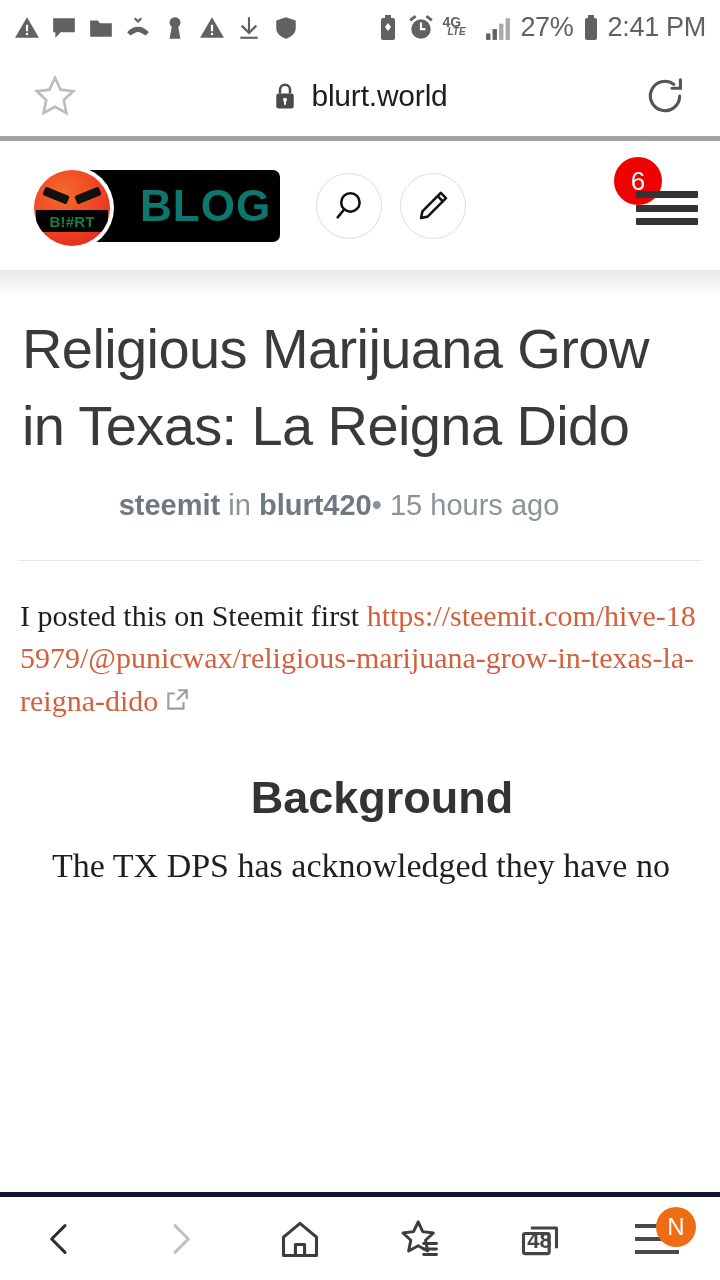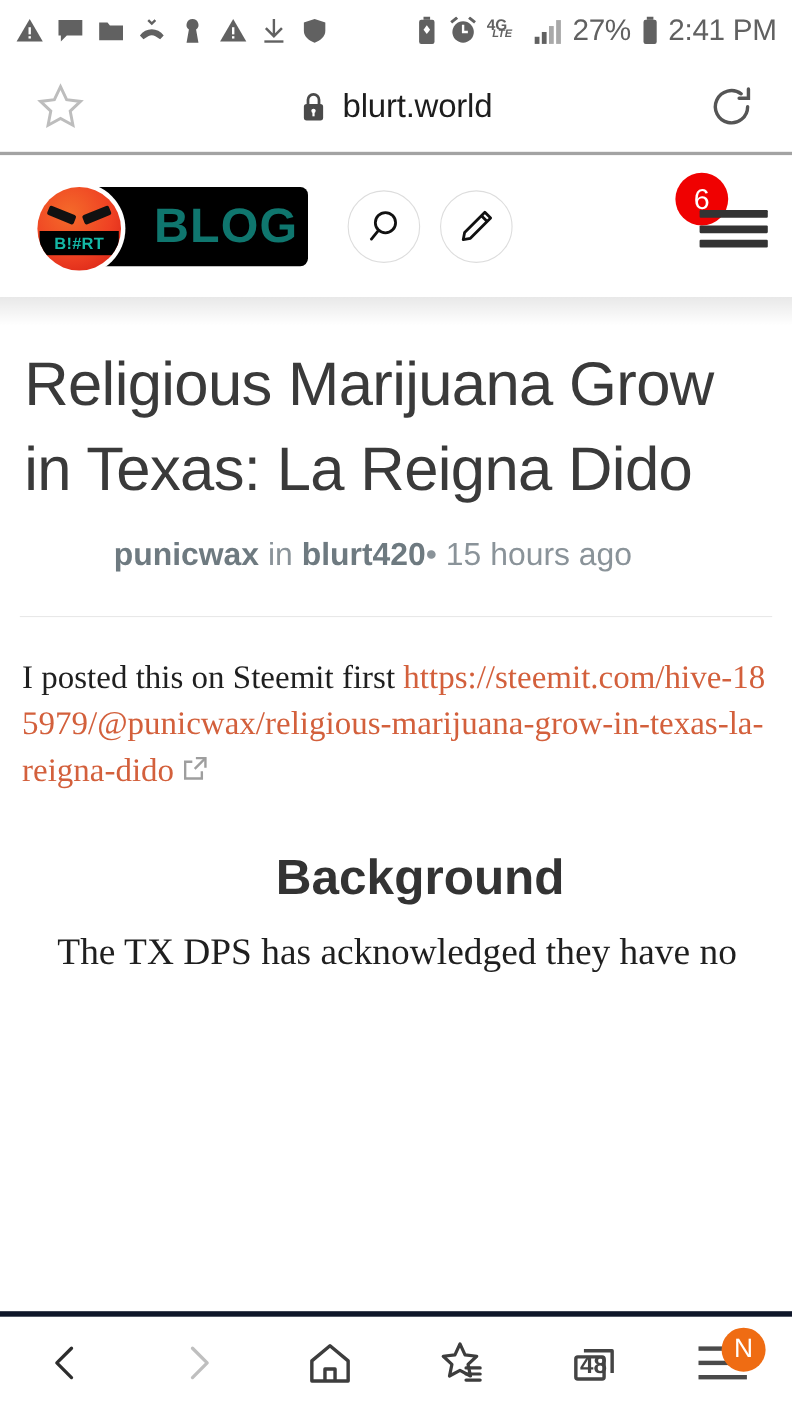--- a/index.html
+++ b/index.html
@@ -33,21 +33,21 @@
   }
   .lte-sub {
     position: absolute; left: 5px; top: 13px;
     font-size: 10px; font-weight: 700; color: #616161; line-height: 1;
     font-style: italic;
   }
 
   
   .urlbar {
     position: absolute; top: 55px; left: 0; width: 720px; height: 86px;
-    background: #ffffff; border-bottom: 3px solid #a3a3a3;
+    background: #ffffff; border-bottom: 5px solid #a3a3a3;
     display: flex; align-items: center;
   }
   .url-star { width: 110px; display: flex; justify-content: center; align-items: center; }
   .url-center { flex: 1; display: flex; align-items: center; justify-content: center; gap: 13px; }
   .url-text {
     font-size: 30px; color: #1d1d1d; font-weight: 400;
     font-family: "Liberation Sans", sans-serif; letter-spacing: -0.2px;
   }
   .url-reload { width: 110px; display: flex; justify-content: center; align-items: center; }
 
@@ -80,21 +80,21 @@
     position: absolute; width: 26px; height: 9px; background: #111; top: 21px;
     border-radius: 2px;
   }
   .brow.l { left: 9px; transform: rotate(22deg); }
   .brow.r { right: 9px; transform: rotate(-22deg); }
   .logo-tag {
     position: absolute; left: 2px; top: 40px; width: 72px; height: 22px;
     background: #000; display: flex; align-items: center; justify-content: center;
   }
   .logo-tag span {
-    color: #14b8a6; font-size: 15px; font-weight: 700; letter-spacing: 0.2px;
+    color: #15803d; font-size: 15px; font-weight: 700; letter-spacing: 0.2px;
     font-family: "Liberation Sans", sans-serif;
   }
   .hdr-actions { display: flex; align-items: center; gap: 18px; margin-left: 36px; }
   .circle-btn {
     width: 66px; height: 66px; border-radius: 50%; border: 1px solid #ddd;
     background: #fff; display: flex; align-items: center; justify-content: center;
   }
   .hdr-right { margin-left: auto; position: relative; width: 86px; height: 86px; }
   .hamburger {
     position: absolute; right: 0px; top: 28px; width: 62px; height: 34px;
@@ -302,21 +302,21 @@
           <i></i>
         </div>
     </div>
   </div>
   <div class="header-shadow"></div>
 
   <div class="article">
     <h1 class="post-title">Religious Marijuana Grow in Texas: La Reigna Dido</h1>
 
     <div class="byline">
-      <b>punicwax</b>
+      <b>steemit</b>
       <span>in</span>
       <b>blurt420</b><span class="dot">•</span>
       <span>15 hours ago</span>
     </div>
 
     <div class="divider"></div>
 
     <div class="body">
       <span>I posted this on Steemit first</span>
       <a class="link" href="#">https://steemit.com/hive-185979/@punicwax/religious-marijuana-grow-in-texas-la-reigna-dido</a><span class="ext-icon"><svg width="26" height="26" viewBox="0 0 24 24" fill="none" stroke="#9e9e9e" stroke-width="2">

